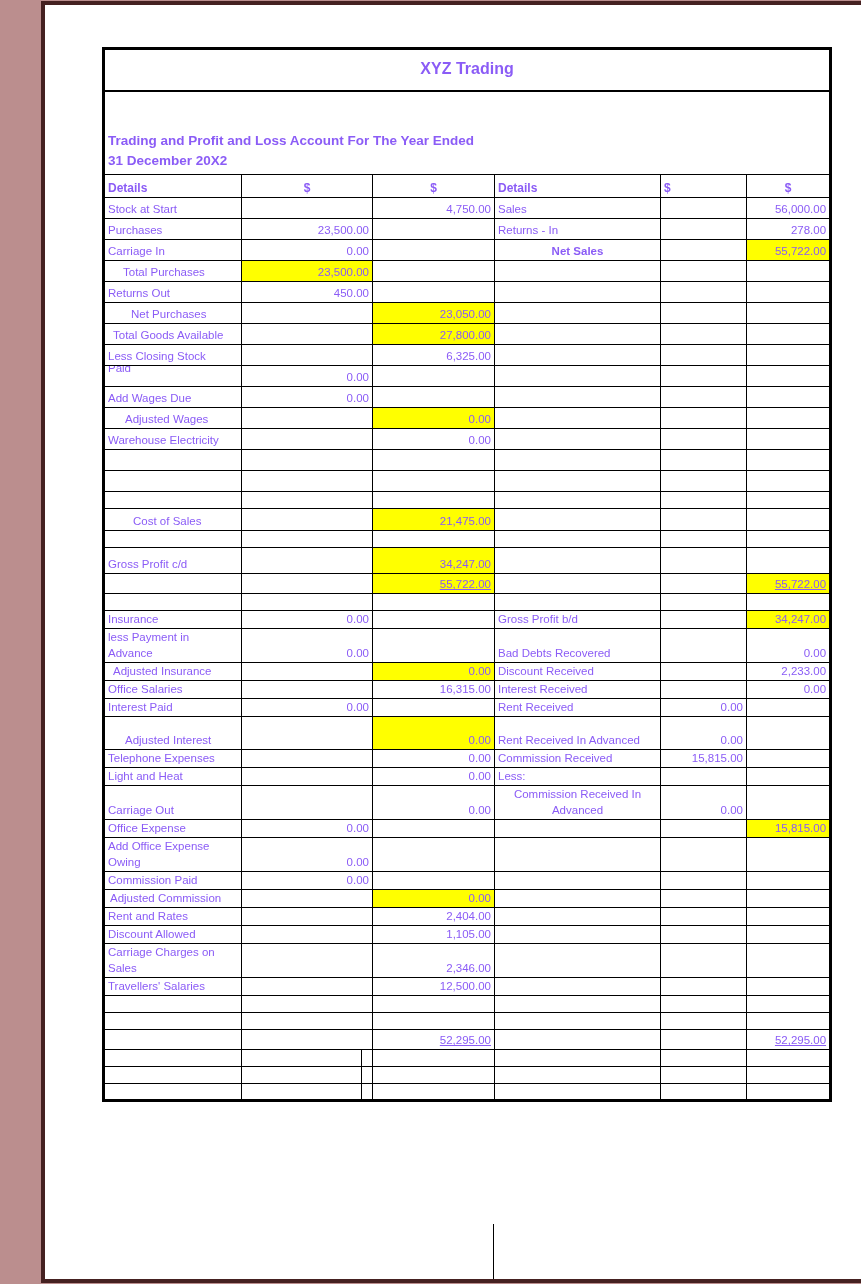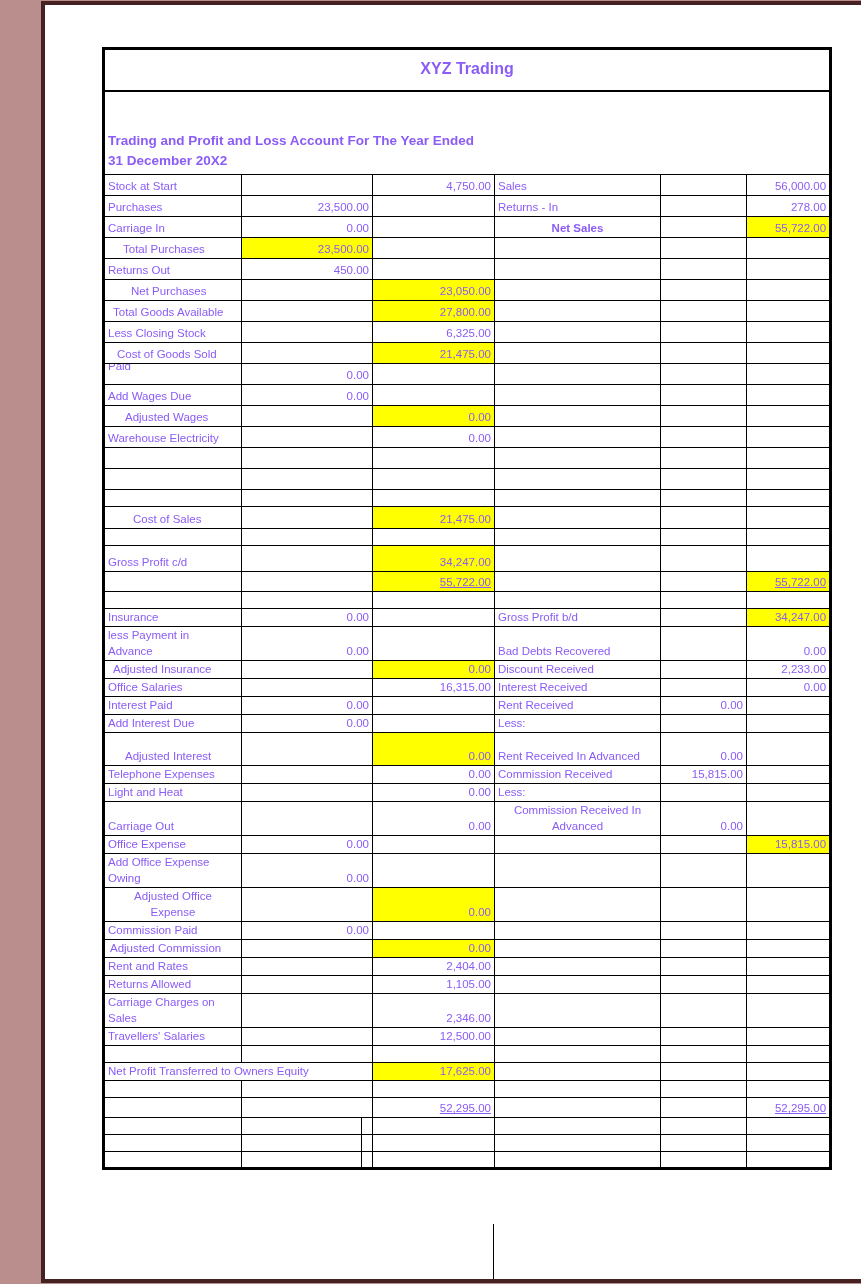--- a/index.html
+++ b/index.html
@@ -79,20 +79,28 @@
       <thead>
         <tr style="height:42px">
           <td colspan="7" class="title-cell">XYZ Trading</td>
         </tr>
         <tr style="height:84px">
           <td colspan="7" class="subtitle-cell">
             <div>Trading and Profit and Loss Account For The Year Ended</div>
             <div>31 December 20X2</div>
           </td>
         </tr>
+        <tr style="height:23px">
+          <th>Details</th>
+          <th colspan="2" class="ac">$</th>
+          <th class="ac">$</th>
+          <th>Details</th>
+          <th>$</th>
+          <th class="ac">$</th>
+        </tr>
       </thead>
       <tbody>
           <tr style="height: 21px;">
             <td colspan="1"><span>Stock at Start</span></td>
             <td colspan="2"></td>
             <td colspan="1" class="ar"><span>4,750.00</span></td>
             <td colspan="1"><span>Sales</span></td>
             <td colspan="1"></td>
             <td colspan="1" class="ar"><span>56,000.00</span></td>
           </tr>
@@ -141,28 +149,20 @@
             <td colspan="2"></td>
             <td colspan="1" class="hl ar"><span>27,800.00</span></td>
             <td colspan="1"></td>
             <td colspan="1"></td>
             <td colspan="1"></td>
           </tr>
           <tr style="height: 21px;">
             <td colspan="1"><span>Less Closing Stock</span></td>
             <td colspan="2"></td>
             <td colspan="1" class="ar"><span>6,325.00</span></td>
-            <td colspan="1"></td>
-            <td colspan="1"></td>
-            <td colspan="1"></td>
-          </tr>
-          <tr style="height: 21px;">
-            <td colspan="1" style="padding-left: 12px;"><span>Cost of Goods Sold</span></td>
-            <td colspan="2"></td>
-            <td colspan="1" class="hl ar"><span>21,475.00</span></td>
             <td colspan="1"></td>
             <td colspan="1"></td>
             <td colspan="1"></td>
           </tr>
           <tr style="height: 21px;">
             <td colspan="1" class="clip">
               <span>Warehouse Wages
 Paid</span>
             </td>
             <td colspan="2" class="ar"><span>0.00</span></td>
@@ -293,28 +293,20 @@
             <td colspan="1" class="ar"><span>0.00</span></td>
           </tr>
           <tr style="height: 17px;">
             <td colspan="1"><span>Interest Paid</span></td>
             <td colspan="2" class="ar"><span>0.00</span></td>
             <td colspan="1"></td>
             <td colspan="1"><span>Rent Received</span></td>
             <td colspan="1" class="ar"><span>0.00</span></td>
             <td colspan="1"></td>
           </tr>
-          <tr style="height: 17px;">
-            <td colspan="1"><span>Add Interest Due</span></td>
-            <td colspan="2" class="ar"><span>0.00</span></td>
-            <td colspan="1"></td>
-            <td colspan="1"><span>Less:</span></td>
-            <td colspan="1"></td>
-            <td colspan="1"></td>
-          </tr>
           <tr style="height: 33px;">
             <td colspan="1" style="padding-left: 20px;"><span>Adjusted Interest</span></td>
             <td colspan="2"></td>
             <td colspan="1" class="hl ar"><span>0.00</span></td>
             <td colspan="1"><span>Rent Received In Advanced</span></td>
             <td colspan="1" class="ar"><span>0.00</span></td>
             <td colspan="1"></td>
           </tr>
           <tr style="height: 17px;">
             <td colspan="1"><span>Telephone Expenses</span></td>
@@ -351,55 +343,46 @@
           </tr>
           <tr style="height: 34px;">
             <td colspan="1"><span>Add Office Expense
 Owing</span></td>
             <td colspan="2" class="ar"><span>0.00</span></td>
             <td colspan="1"></td>
             <td colspan="1"></td>
             <td colspan="1"></td>
             <td colspan="1"></td>
           </tr>
-          <tr style="height: 33px;">
-            <td colspan="1" class="ac"><span>Adjusted Office
-Expense</span></td>
+          <tr style="height: 17px;">
+            <td colspan="1"><span>Commission Paid</span></td>
+            <td colspan="2" class="ar"><span>0.00</span></td>
+            <td colspan="1"></td>
+            <td colspan="1"></td>
+            <td colspan="1"></td>
+            <td colspan="1"></td>
+          </tr>
+          <tr style="height: 17px;">
+            <td colspan="1" style="padding-left: 5px;"><span>Adjusted Commission</span></td>
             <td colspan="2"></td>
             <td colspan="1" class="hl ar"><span>0.00</span></td>
             <td colspan="1"></td>
             <td colspan="1"></td>
             <td colspan="1"></td>
           </tr>
           <tr style="height: 17px;">
-            <td colspan="1"><span>Commission Paid</span></td>
-            <td colspan="2" class="ar"><span>0.00</span></td>
-            <td colspan="1"></td>
-            <td colspan="1"></td>
-            <td colspan="1"></td>
-            <td colspan="1"></td>
-          </tr>
-          <tr style="height: 17px;">
-            <td colspan="1" style="padding-left: 5px;"><span>Adjusted Commission</span></td>
-            <td colspan="2"></td>
-            <td colspan="1" class="hl ar"><span>0.00</span></td>
-            <td colspan="1"></td>
-            <td colspan="1"></td>
-            <td colspan="1"></td>
-          </tr>
-          <tr style="height: 17px;">
             <td colspan="1"><span>Rent and Rates</span></td>
             <td colspan="2"></td>
             <td colspan="1" class="ar"><span>2,404.00</span></td>
             <td colspan="1"></td>
             <td colspan="1"></td>
             <td colspan="1"></td>
           </tr>
           <tr style="height: 17px;">
-            <td colspan="1"><span>Returns Allowed</span></td>
+            <td colspan="1"><span>Discount Allowed</span></td>
             <td colspan="2"></td>
             <td colspan="1" class="ar"><span>1,105.00</span></td>
             <td colspan="1"></td>
             <td colspan="1"></td>
             <td colspan="1"></td>
           </tr>
           <tr style="height: 34px;">
             <td colspan="1"><span>Carriage Charges on
 Sales</span></td>
             <td colspan="2"></td>
@@ -413,27 +396,20 @@
             <td colspan="2"></td>
             <td colspan="1" class="ar"><span>12,500.00</span></td>
             <td colspan="1"></td>
             <td colspan="1"></td>
             <td colspan="1"></td>
           </tr>
           <tr style="height: 17px;">
             <td colspan="1"></td>
             <td colspan="2"></td>
             <td colspan="1"></td>
-            <td colspan="1"></td>
-            <td colspan="1"></td>
-            <td colspan="1"></td>
-          </tr>
-          <tr style="height: 17px;">
-            <td colspan="3"><span>Net Profit Transferred to Owners Equity</span></td>
-            <td colspan="1" class="hl ar"><span>17,625.00</span></td>
             <td colspan="1"></td>
             <td colspan="1"></td>
             <td colspan="1"></td>
           </tr>
           <tr style="height: 14px;">
             <td colspan="1"></td>
             <td colspan="2"></td>
             <td colspan="1"></td>
             <td colspan="1"></td>
             <td colspan="1"></td>

